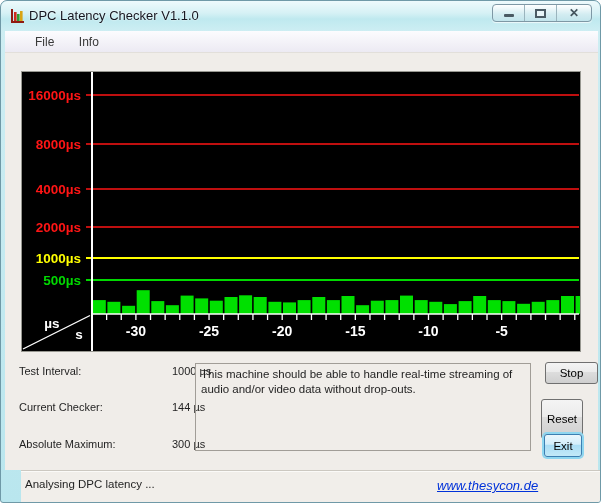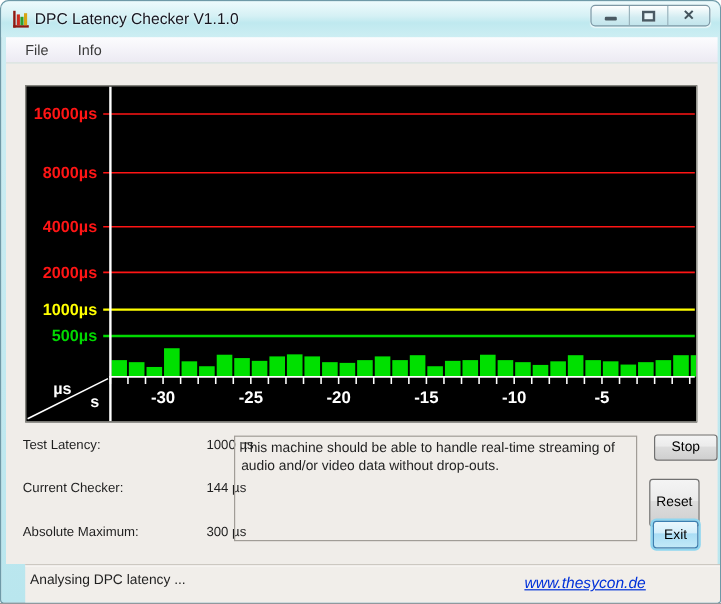--- a/index.html
+++ b/index.html
@@ -48,21 +48,21 @@
   .glyph-close {
     position: absolute; left: 0; top: 1px; width: 100%; text-align: center;
     font-size: 12px; font-weight: bold; color: #44545d;
   }
 
   
   .menubar {
     position: absolute; left: 4px; top: 30px; width: 593px; height: 22px;
     background: linear-gradient(#fcfcfe, #eceaf3);
     border-bottom: 1px solid #e2dfda;
-    padding-left: 10px;
+    padding-left: 24px;
   }
   .menu-item {
     display: inline-block; font-size: 12px; color: #3a3a3a;
     padding: 4px 6px 3px 6px; margin-right: 8px;
   }
 
   
   .client {
     position: absolute; left: 4px; top: 52px; width: 593px; height: 417px;
     background: #f0ede9;
@@ -246,21 +246,21 @@
           <text x="333.34000000000003" y="264" fill="#ffffff" text-anchor="middle" font-size="14" font-weight="bold" font-family="Liberation Sans, sans-serif">-15</text>
           <text x="406.49" y="264" fill="#ffffff" text-anchor="middle" font-size="14" font-weight="bold" font-family="Liberation Sans, sans-serif">-10</text>
           <text x="479.64000000000004" y="264" fill="#ffffff" text-anchor="middle" font-size="14" font-weight="bold" font-family="Liberation Sans, sans-serif">-5</text>
           <line x1="1" y1="277" x2="68" y2="243.5" stroke="#ffffff" stroke-width="1.3"></line>
           <text x="30" y="256" fill="#ffffff" text-anchor="middle" font-size="13.5" font-weight="bold" font-family="Liberation Sans, sans-serif">µs</text>
           <text x="57" y="267" fill="#ffffff" text-anchor="middle" font-size="13.5" font-weight="bold" font-family="Liberation Sans, sans-serif">s</text>
         </svg>
     </div>
 
     <div class="stat-row" style="top:312px">
-      <span class="stat-label">Test Latency:</span>
+      <span class="stat-label">Test Interval:</span>
       <span class="stat-value">1000 µs</span>
     </div>
     <div class="stat-row" style="top:348px">
       <span class="stat-label">Current Checker:</span>
       <span class="stat-value">144 µs</span>
     </div>
     <div class="stat-row" style="top:385px">
       <span class="stat-label">Absolute Maximum:</span>
       <span class="stat-value">300 µs</span>
     </div>

